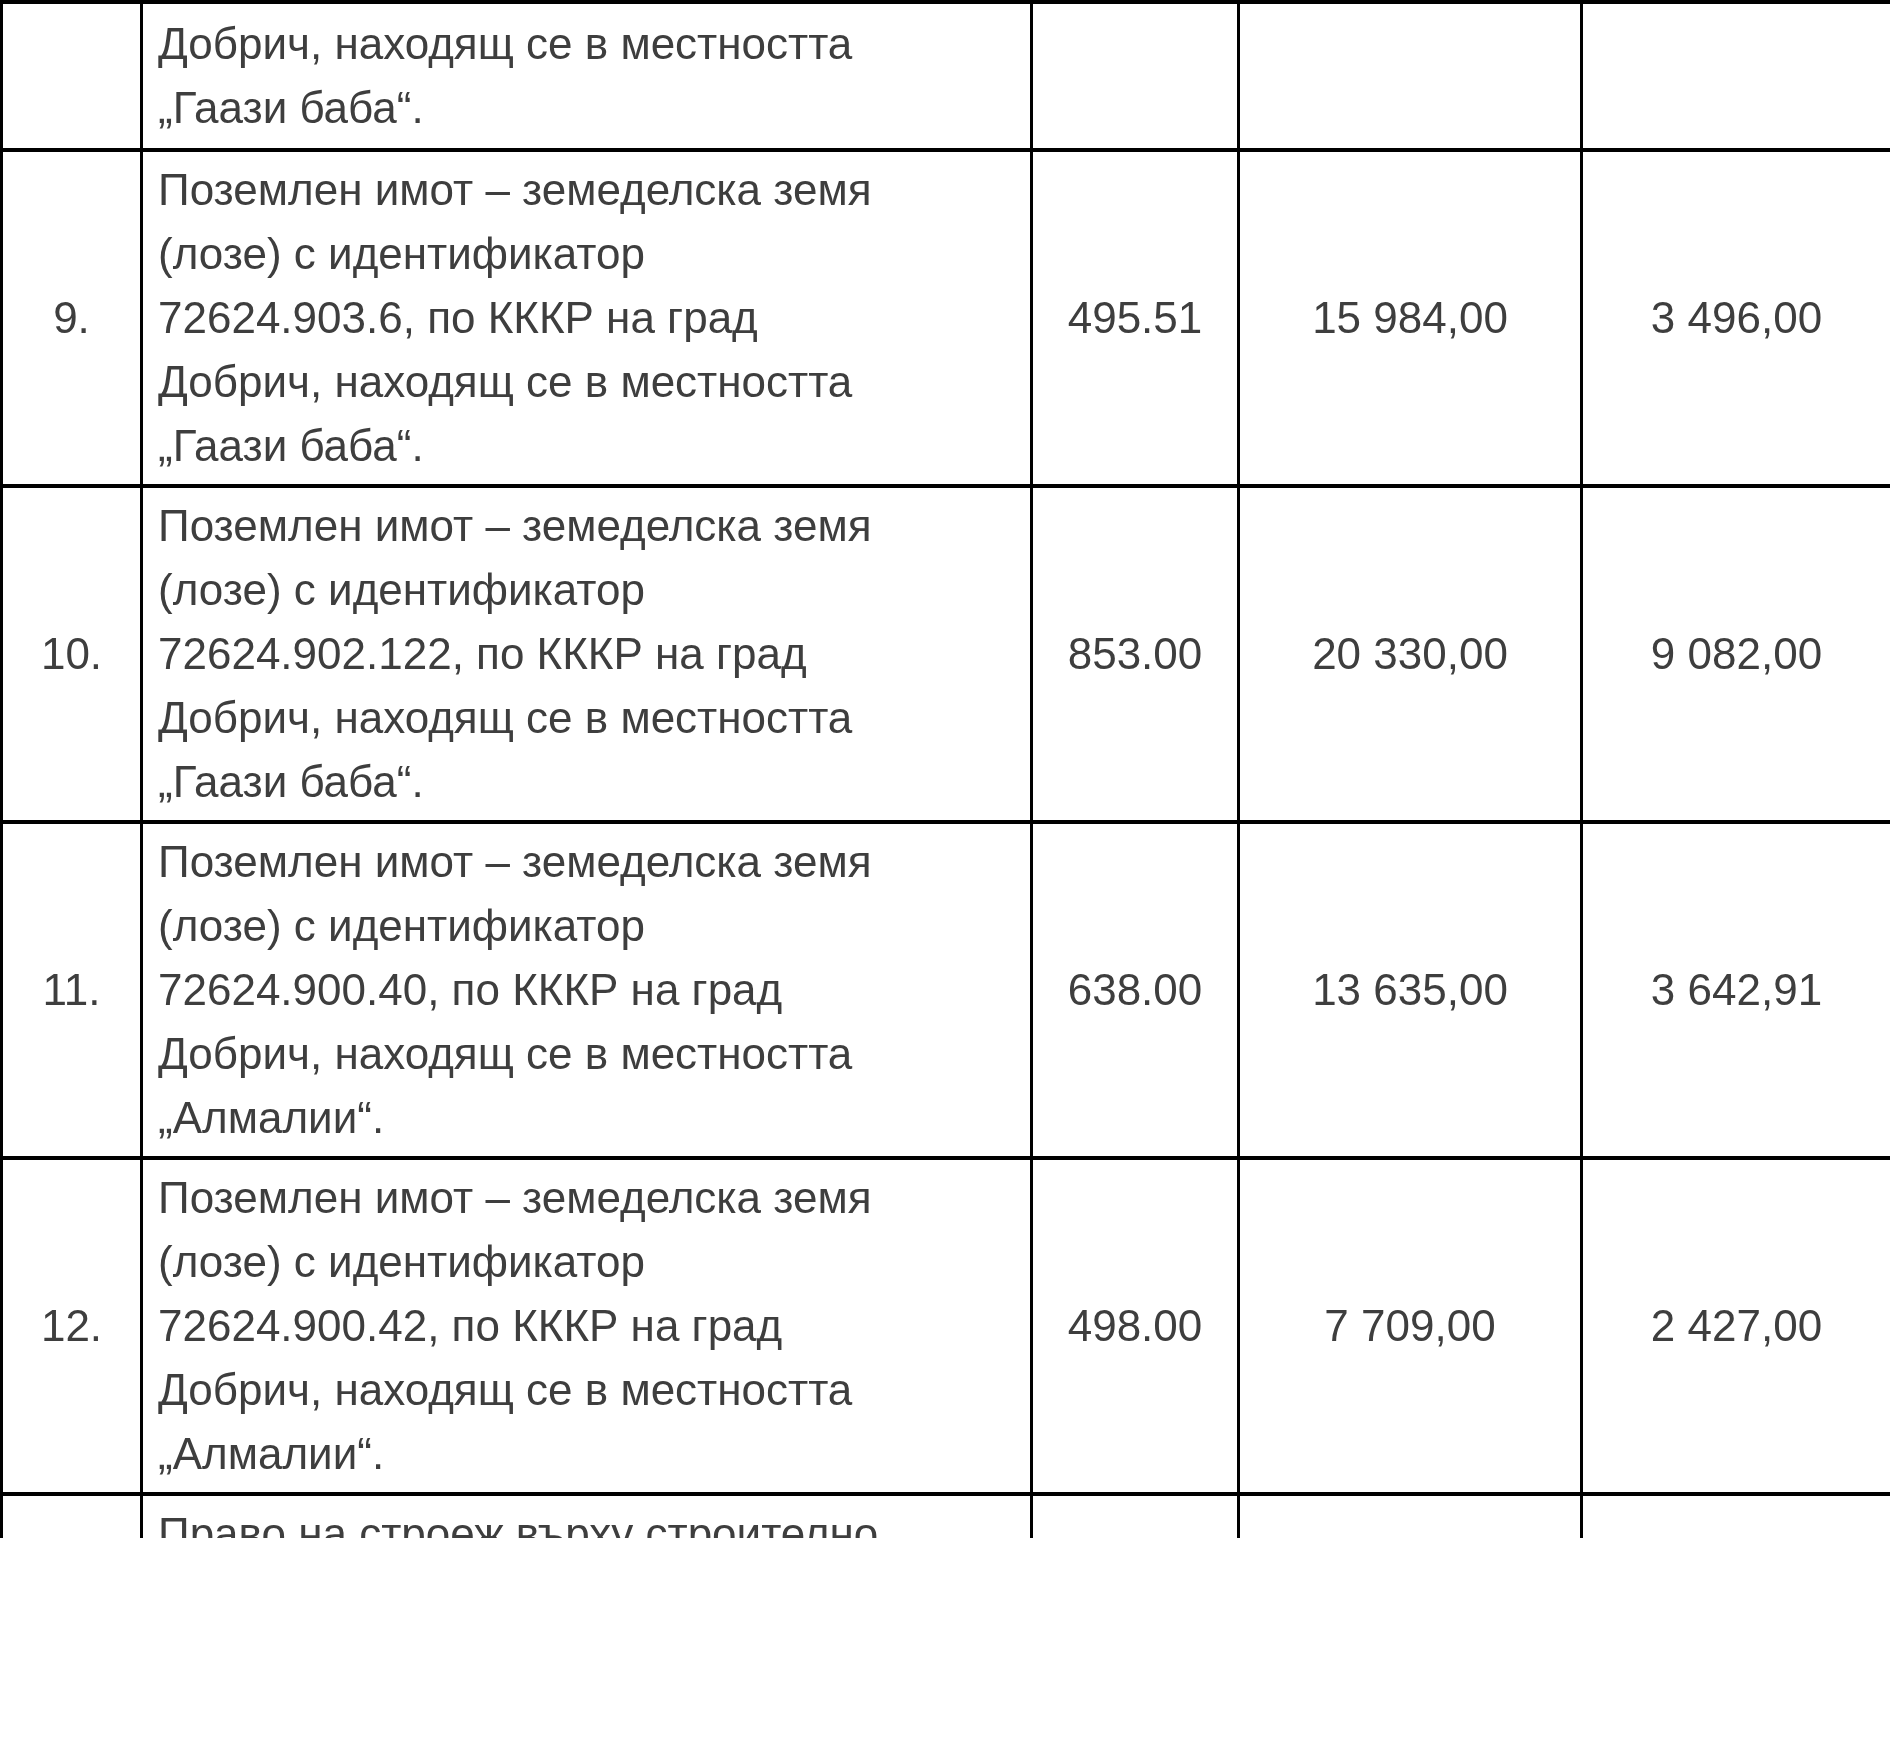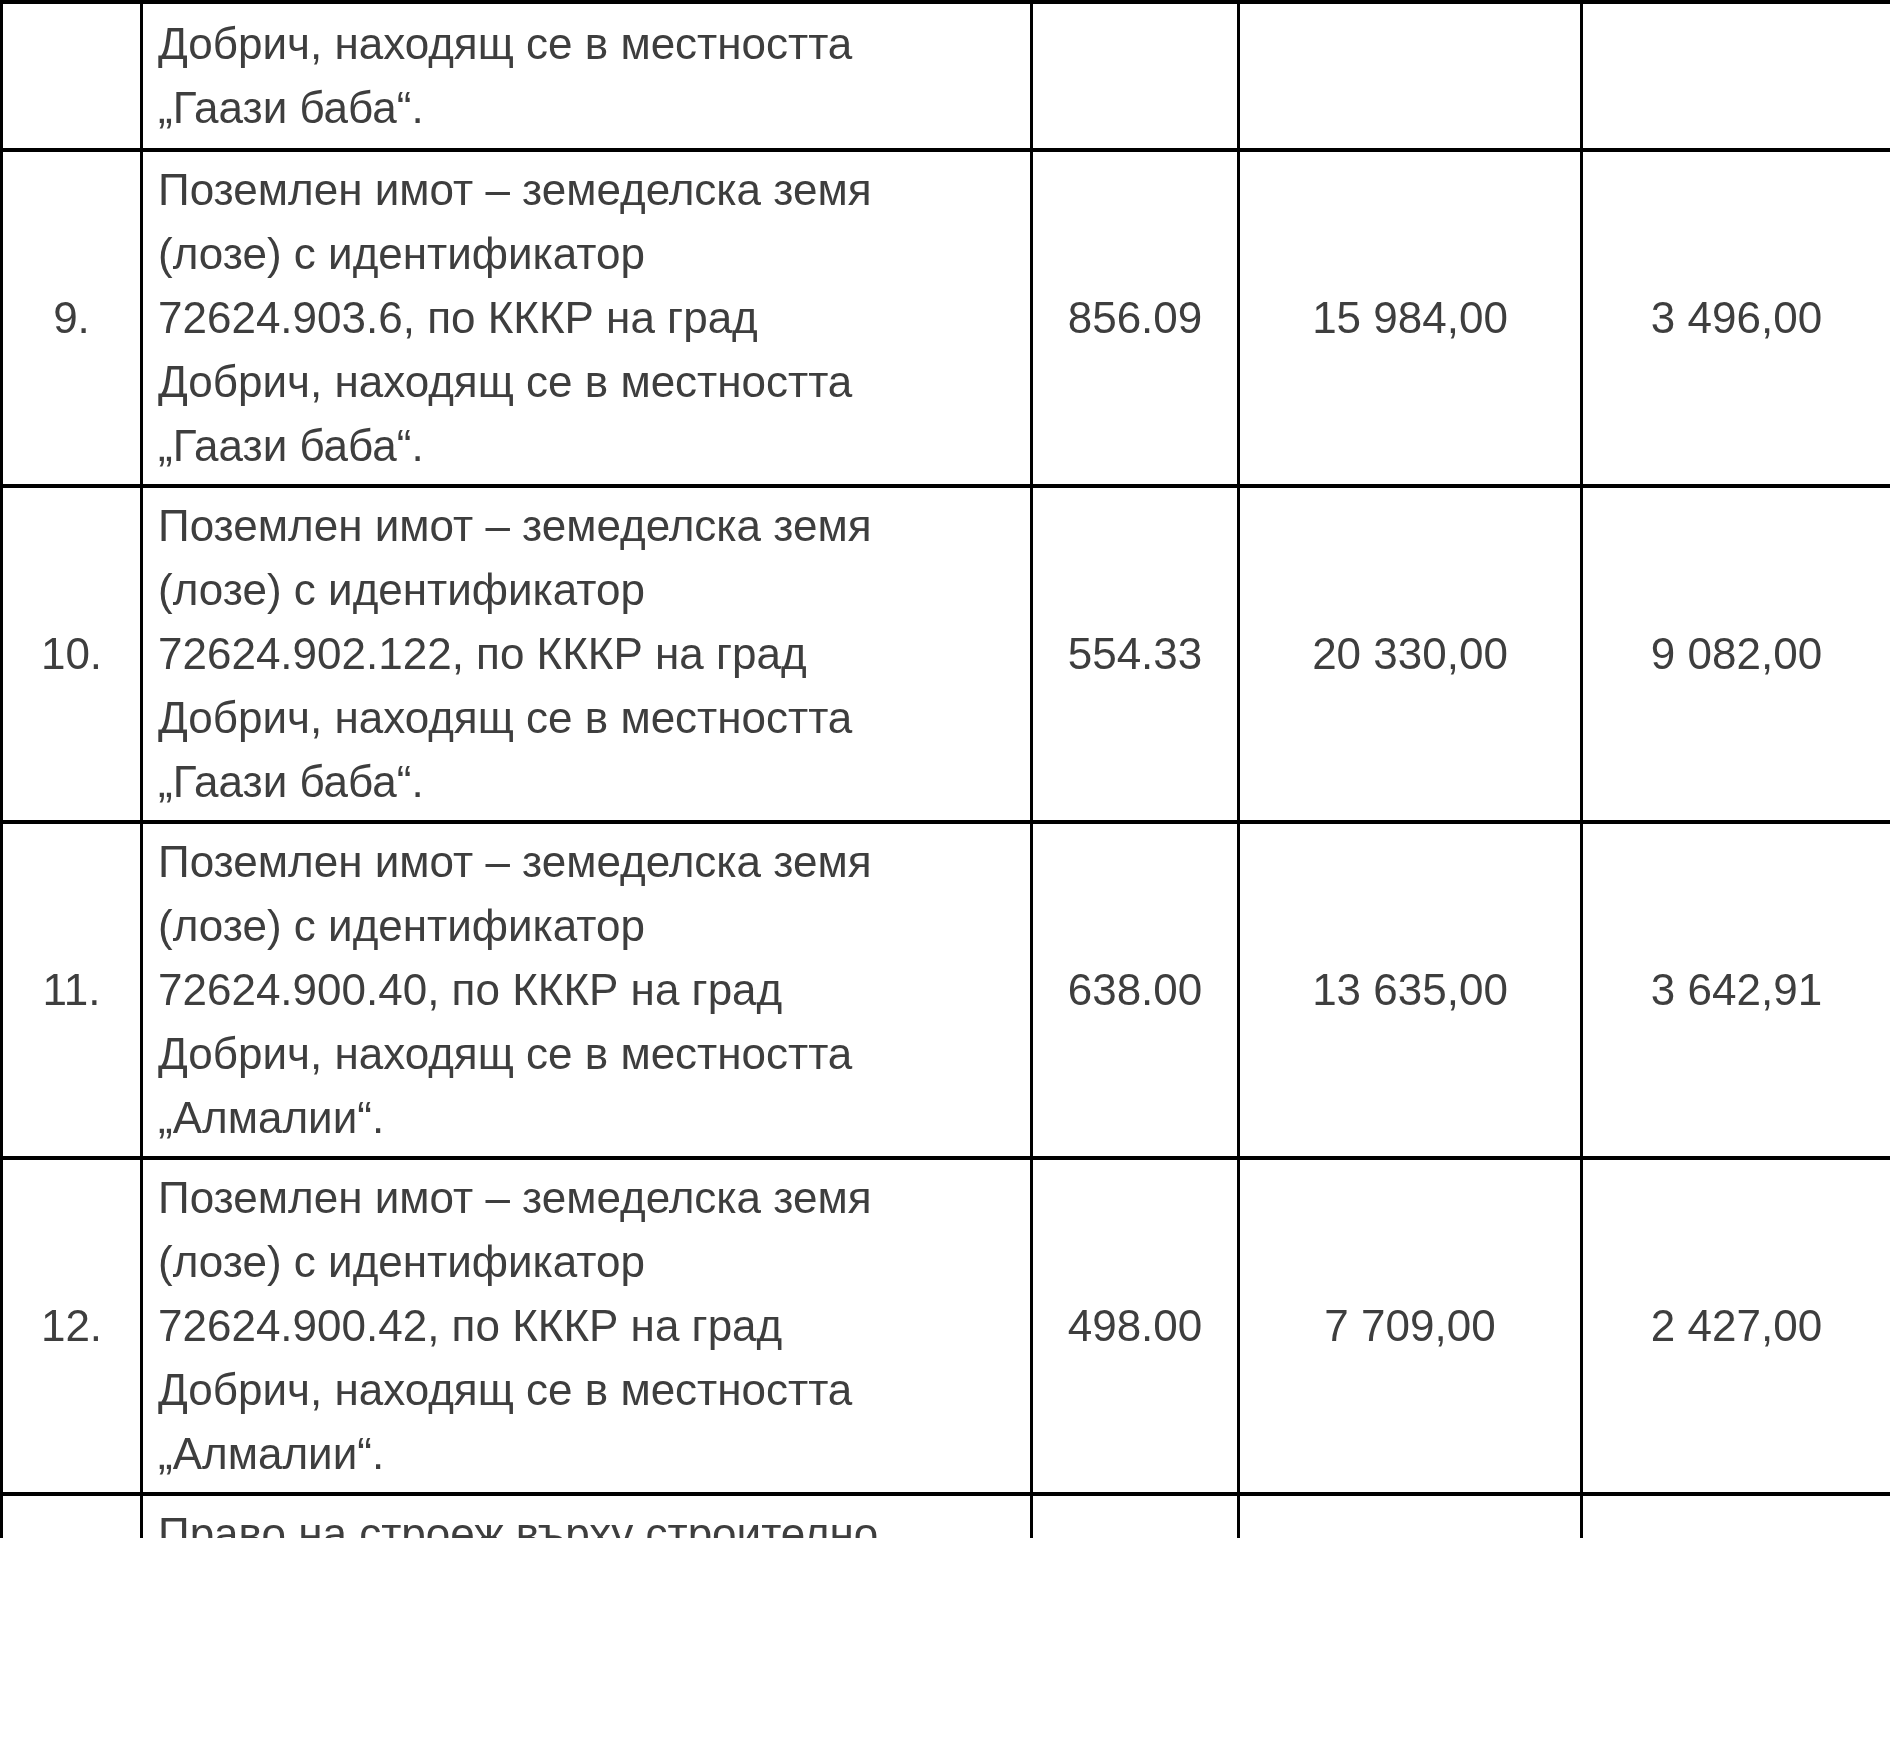--- a/index.html
+++ b/index.html
@@ -66,32 +66,32 @@
         <td class="val-cell"></td>
         <td class="val-cell"></td>
       </tr>
       <tr style="height:324px">
         <td class="num-cell">9.</td>
         <td class="desc-cell">Поземлен имот – земеделска земя
 (лозе) с идентификатор
 72624.903.6, по КККР на град
 Добрич, находящ се в местността
 „Гаази баба“.</td>
-        <td class="val-cell">856.09</td>
+        <td class="val-cell">495.51</td>
         <td class="val-cell">15 984,00</td>
         <td class="val-cell">3 496,00</td>
       </tr>
       <tr style="height:321px">
         <td class="num-cell">10.</td>
         <td class="desc-cell">Поземлен имот – земеделска земя
 (лозе) с идентификатор
 72624.902.122, по КККР на град
 Добрич, находящ се в местността
 „Гаази баба“.</td>
-        <td class="val-cell">554.33</td>
+        <td class="val-cell">853.00</td>
         <td class="val-cell">20 330,00</td>
         <td class="val-cell">9 082,00</td>
       </tr>
       <tr style="height:322px">
         <td class="num-cell">11.</td>
         <td class="desc-cell">Поземлен имот – земеделска земя
 (лозе) с идентификатор
 72624.900.40, по КККР на град
 Добрич, находящ се в местността
 „Алмалии“.</td>

